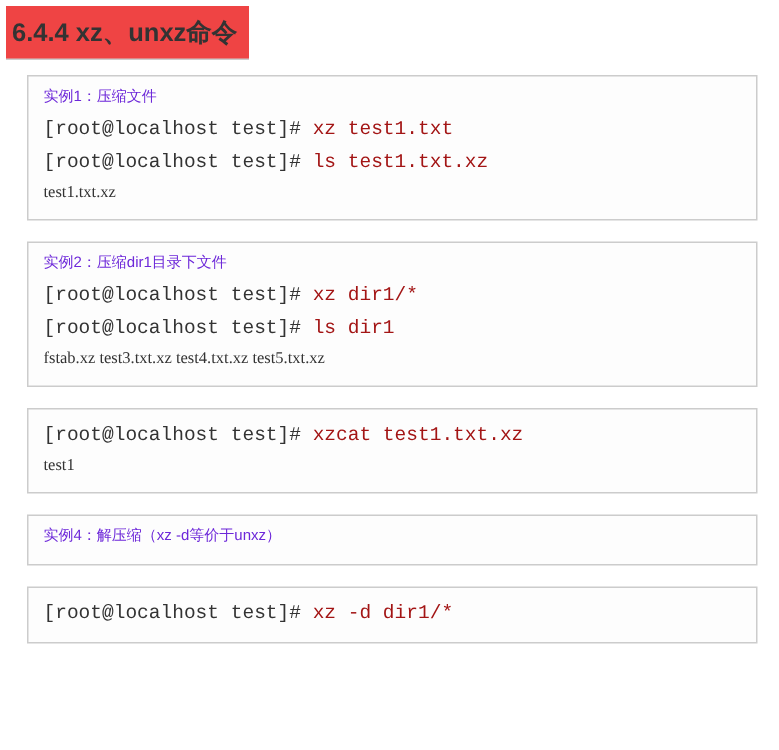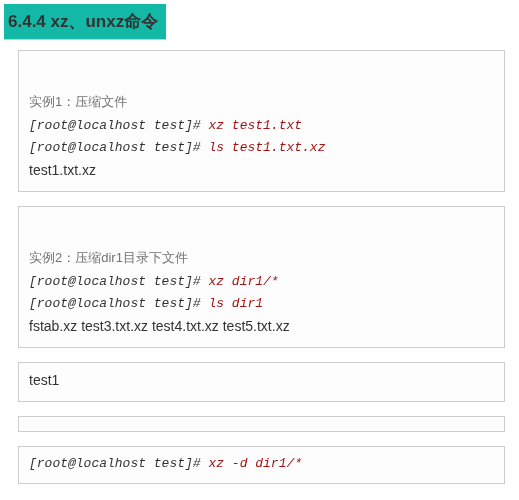--- a/index.html
+++ b/index.html
@@ -12,49 +12,47 @@
     width: 519px;
     position: relative;
   }
   .heading {
     font-size: 17px;
     font-weight: bold;
     padding: 6px 8px 6px 4px;
     border-bottom: 1px solid #ccc;
     display: inline-block;
     margin: 4px 0 10px 4px;
-    background: #14b8a6;
+    background: #ef4444;
   }
   .examples {
     padding: 0 14px 0 18px;
   }
   .example-block {
     border: 1px solid #ccc;
     background: #fdfdfd;
     margin-bottom: 14px;
     padding: 6px 10px 8px 10px;
   }
   .example-title {
-    font-size: 13px;
-    color: #737373;
+    font-size: 10px;
+    color: #6d28d9;
     margin-bottom: 4px;
-    margin-top: 36px;
   }
   .code-line {
     font-family: "Courier New", Consolas, monospace;
     font-size: 13px;
     line-height: 1.7;
     white-space: nowrap;
-    font-style: italic;
   }
   .prompt { color: #333; }
   .cmd { color: #a31515; }
   .output {
-    font-family: Liberation Sans, sans-serif;
-    font-size: 14px;
+    font-family: Liberation Serif, serif;
+    font-size: 11px;
     line-height: 1.7;
     color: #333;
   }
 </style>
 </head>
 <body>
 
 
 
 <div class="heading">6.4.4 xz、unxz命令</div>
@@ -77,24 +75,28 @@
     <div class="code-line">
       <span class="prompt">[root@localhost test]# </span><span class="cmd">xz dir1/*</span>
     </div>
     <div class="code-line">
       <span class="prompt">[root@localhost test]# </span><span class="cmd">ls dir1</span>
     </div>
     <div class="output">fstab.xz  test3.txt.xz  test4.txt.xz  test5.txt.xz</div>
   </div>
 
   <div class="example-block">
+    <div class="code-line">
+      <span class="prompt">[root@localhost test]# </span><span class="cmd">xzcat test1.txt.xz</span>
+    </div>
     <div class="output">test1</div>
   </div>
 
   <div class="example-block">
+    <div class="example-title">实例4：解压缩（xz -d等价于unxz）</div>
   </div>
 
   <div class="example-block">
     <div class="code-line">
       <span class="prompt">[root@localhost test]# </span><span class="cmd">xz -d dir1/*</span>
     </div>
 
   </div>
 
 </div>

